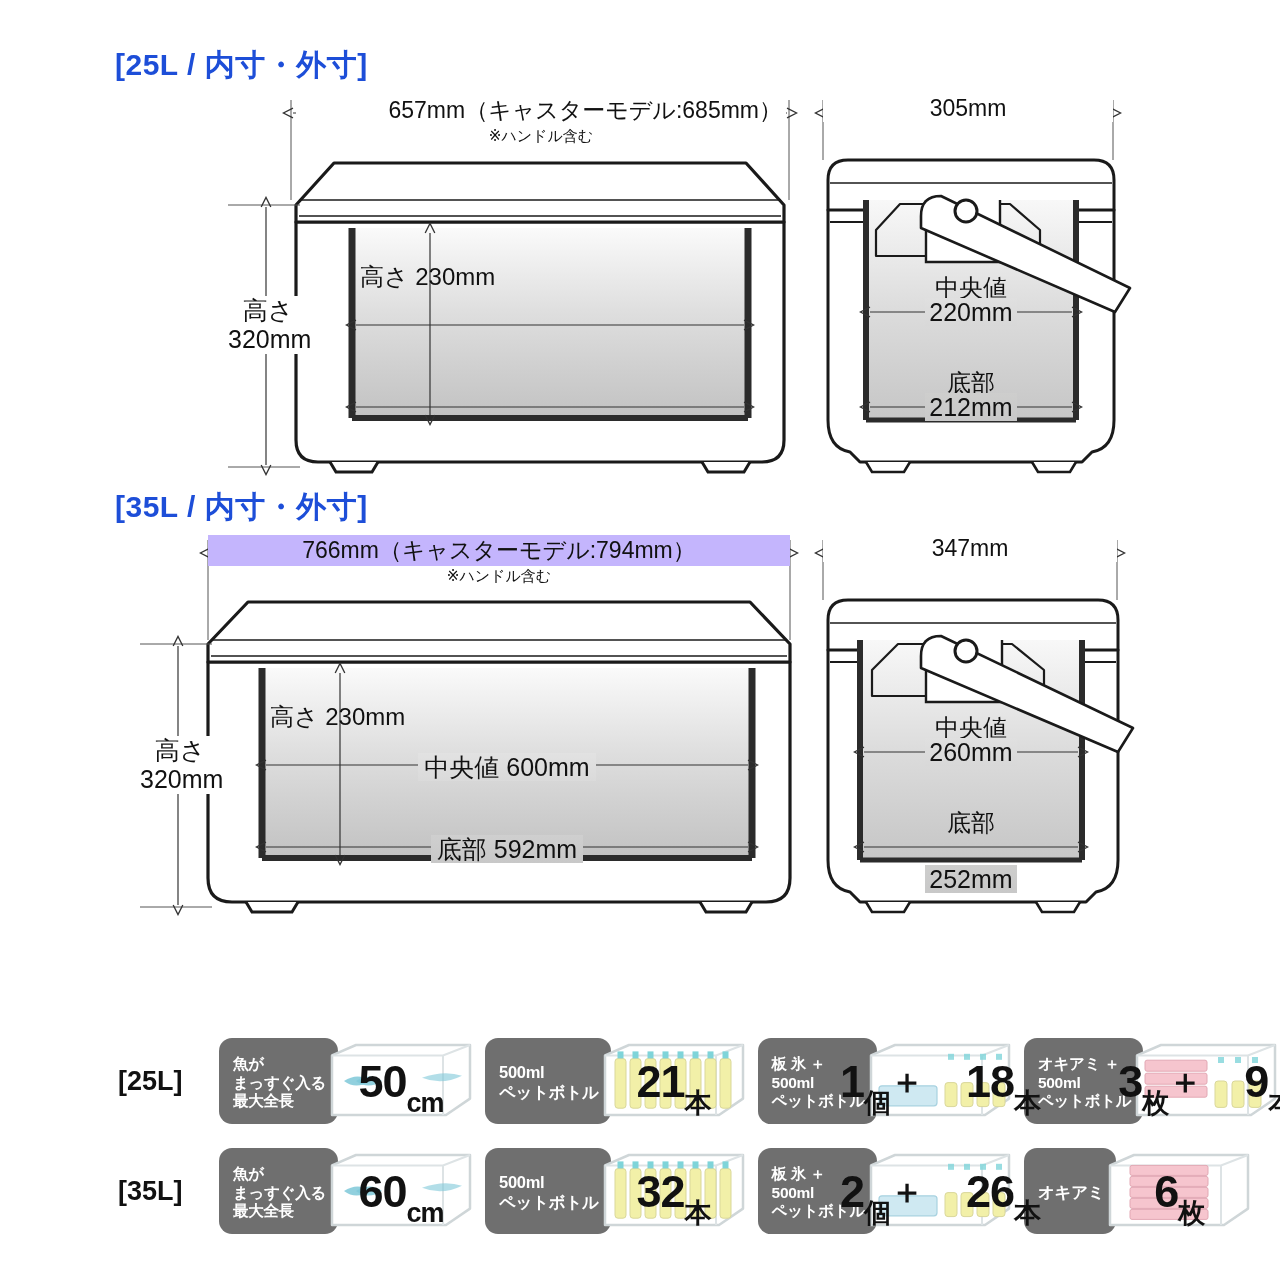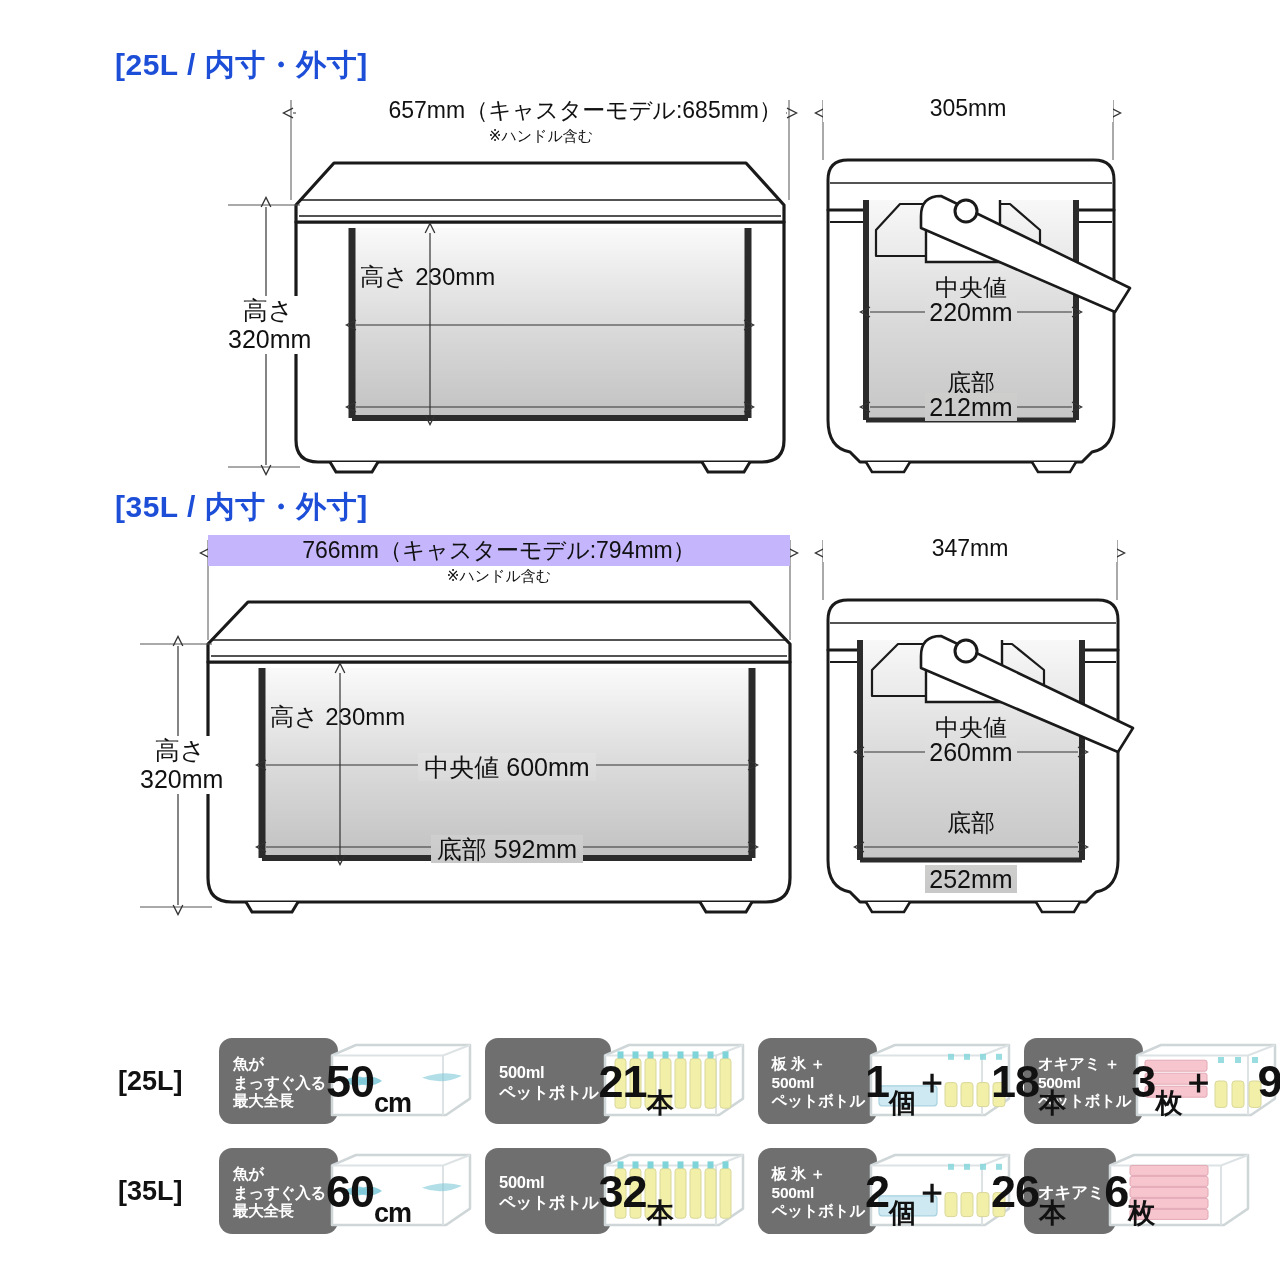--- a/index.html
+++ b/index.html
@@ -33,21 +33,21 @@
     display:block;font-size:16.5px;font-weight:700;line-height:1.19;
     white-space:nowrap;letter-spacing:-.3px;
   }
   .pill.small span{font-size:15.5px;}
   .art{
     position:relative;margin-left:-12px;z-index:2;
     display:flex;align-items:center;justify-content:center;
   }
   .qty{
     position:absolute;left:0;top:0;width:100%;height:100%;
-    display:flex;align-items:center;
+    display:flex;align-items:center;justify-content:center;
     font-weight:800;color:#111;white-space:nowrap;z-index:3;
     letter-spacing:-1px;
   }
   .qty .big{font-size:45px;line-height:1;}
   .qty .unit{font-size:27px;line-height:1;font-weight:800;margin-top:44px;}
   .qty .plus{font-size:34px;line-height:1;font-weight:800;}
   .qty .big2{font-size:45px;line-height:1;margin-left:43px;}
 </style>
 </head>
 <body>

